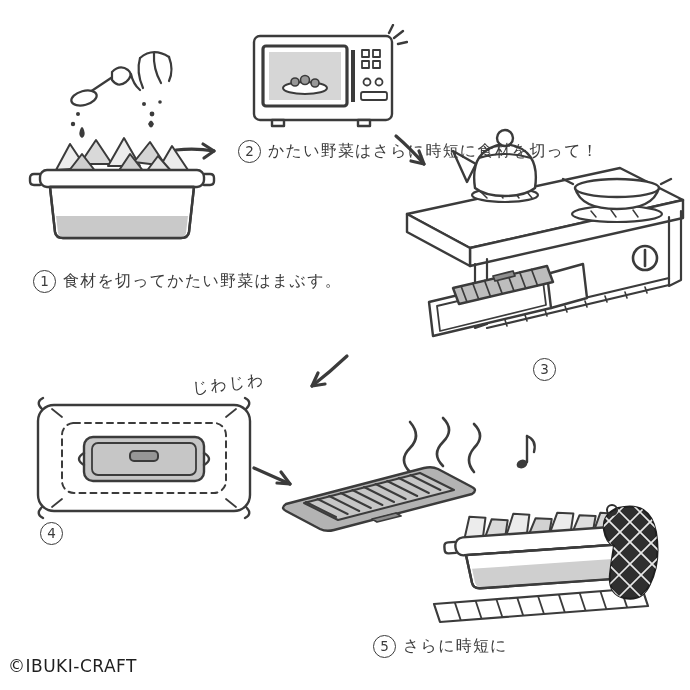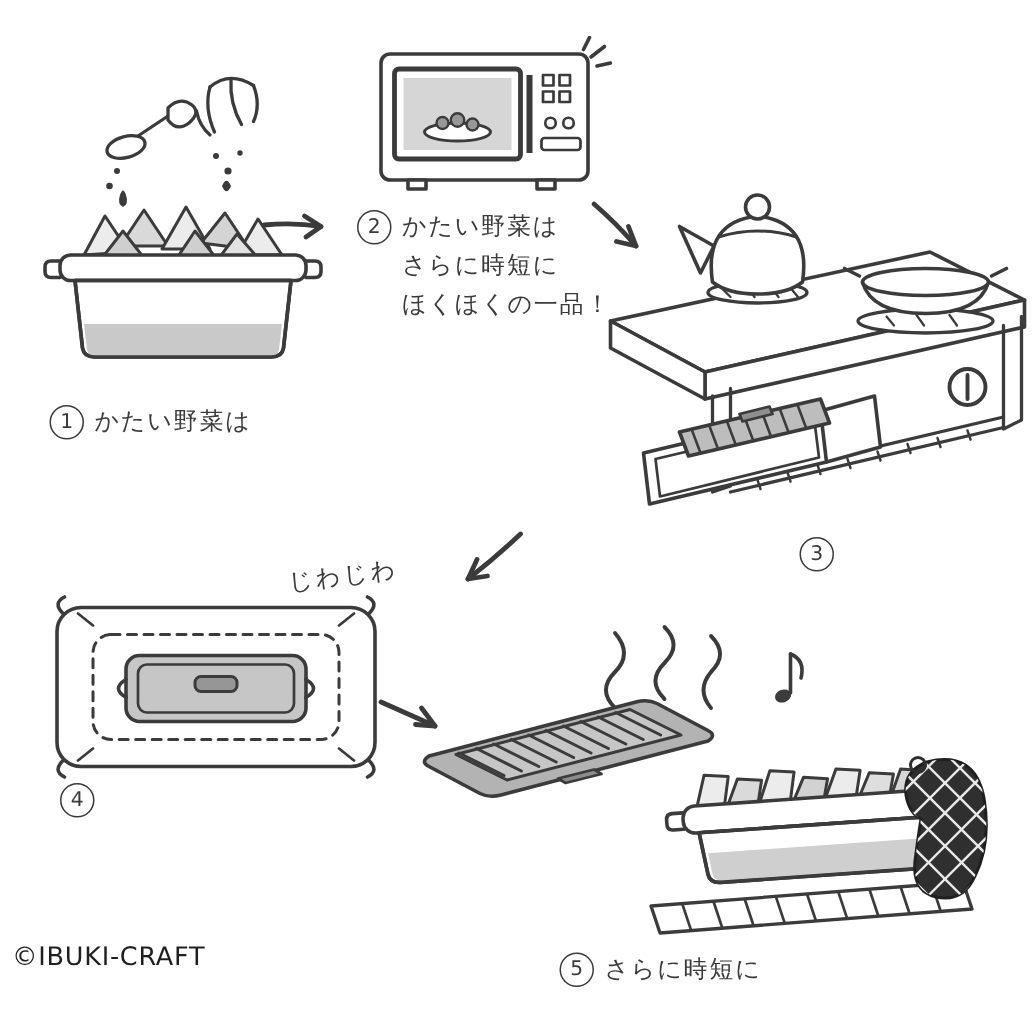--- a/index.html
+++ b/index.html
@@ -9,28 +9,28 @@
   }
   .art{position:absolute;}
   .caption{
     position:absolute;display:flex;align-items:flex-start;gap:7px;color:#3b3b3b;
   }
   .num{
     flex:0 0 auto;display:inline-flex;align-items:center;justify-content:center;
     width:21px;height:21px;border:1.8px solid #3b3b3b;border-radius:50%;
     font-size:13.5px;line-height:1;margin-top:2px;font-weight:500;
   }
-  .lines{display:flex;flex-direction:column;}
+  .lines{display:flex;flex-direction:row;}
   .lines span{font-size:16px;line-height:26px;letter-spacing:1.2px;font-weight:500;white-space:nowrap;}
   .handwrite{
     position:absolute;font-size:16px;letter-spacing:2px;color:#3b3b3b;
     transform:rotate(-7deg);font-weight:500;
   }
   .copyright{
-    position:absolute;left:8px;top:628px;font-size:17px;letter-spacing:.5px;color:#1f1f1f;
+    position:absolute;left:8px;top:656px;font-size:17px;letter-spacing:.5px;color:#1f1f1f;
   }
 </style>
 </head>
 <body>
 
 <div class="canvas">
 
   <svg class="art" style="left:28px;top:48px" width="190" height="220" viewBox="0 0 190 220">
     <g stroke="#3b3b3b" stroke-width="2.2" fill="none" stroke-linecap="round">
       <path d="M112,10 q-4,14 3,30"></path>
@@ -240,30 +240,32 @@
       <g>
         <path d="M254,468 Q272,476 290,484"></path>
         <path d="M290,484 L277,483 M290,484 L281,472"></path>
       </g>
     </g>
   </svg>
 
   <div class="caption" style="left:33px;top:268px">
     <span class="num">1</span>
     <span class="lines">
+      <span>食材を切って</span>
       <span>かたい野菜は</span>
+      <span>まぶす。</span>
     </span>
   </div>
 
   <div class="caption" style="left:238px;top:138px">
     <span class="num">2</span>
     <span class="lines">
       <span>かたい野菜は</span>
       <span>さらに時短に</span>
-      <span>ほくほくの一品！</span>
+      <span>食材を切って！</span>
     </span>
   </div>
 
   <div class="caption" style="left:533px;top:356px">
     <span class="num">3</span>
   </div>
 
   <div class="caption" style="left:40px;top:520px">
     <span class="num">4</span>
   </div>

